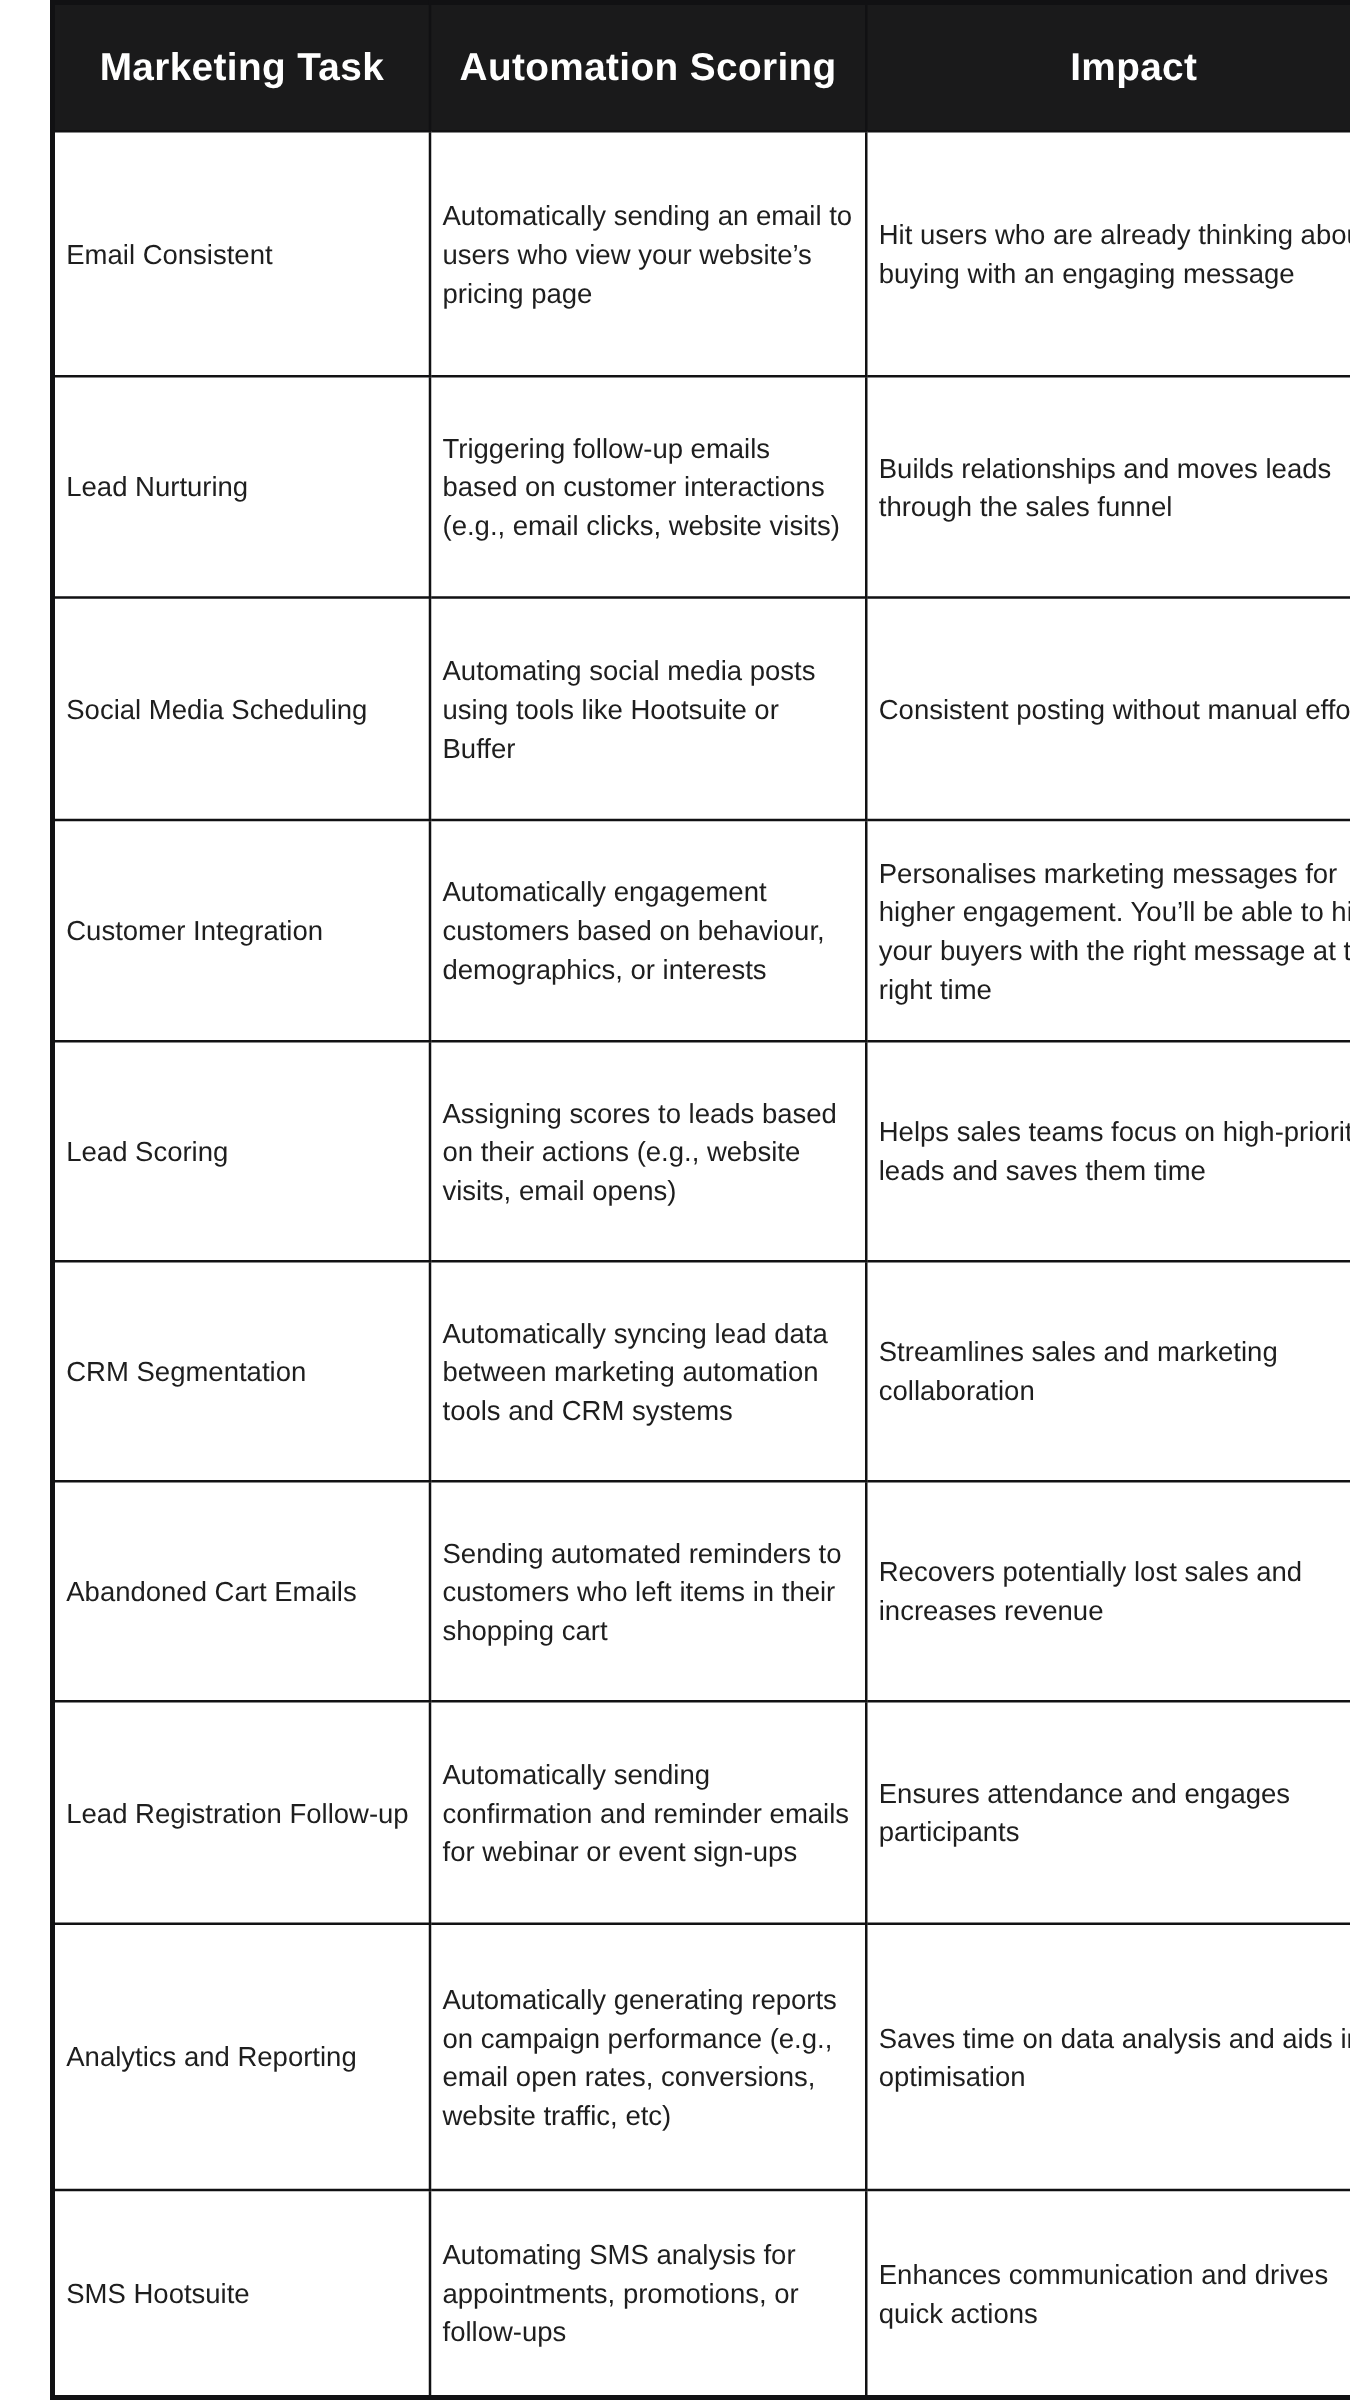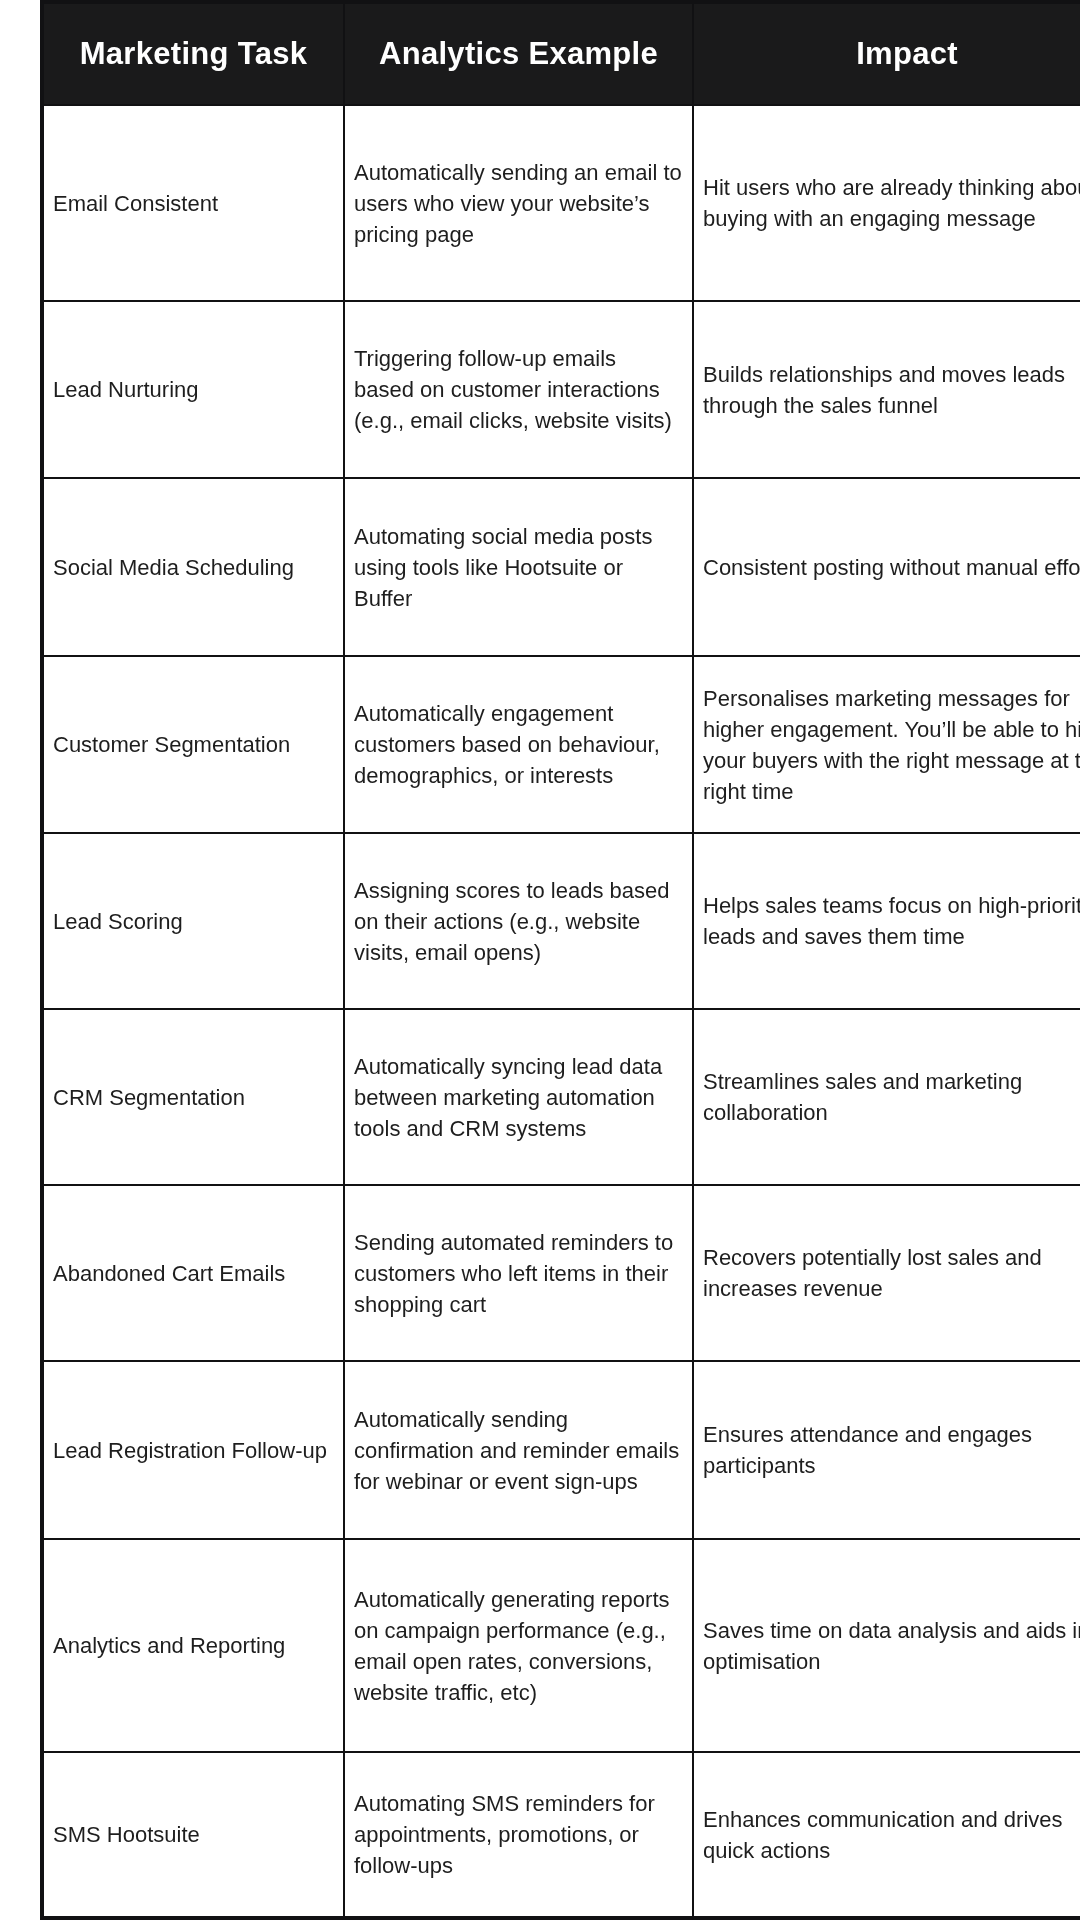--- a/index.html
+++ b/index.html
@@ -71,42 +71,42 @@
 <div class="table-wrap">
   <table class="ma-table">
     <colgroup>
       <col class="c-task">
       <col class="c-example">
       <col class="c-impact">
     </colgroup>
     <thead>
       <tr>
         <th>Marketing Task</th>
-        <th>Analytics Example</th>
+        <th>Automation Scoring</th>
         <th>Impact</th>
       </tr>
     </thead>
     <tbody id="tbody">
         <tr>
     <td>Email Consistent</td>
     <td>Automatically sending an email to users who view your website’s pricing page</td>
     <td>Hit users who are already thinking about buying with an engaging message</td>
   </tr>
         <tr>
     <td>Lead Nurturing</td>
     <td>Triggering follow-up emails based on customer interactions (e.g., email clicks, website visits)</td>
     <td>Builds relationships and moves leads through the sales funnel</td>
   </tr>
         <tr>
     <td>Social Media Scheduling</td>
     <td>Automating social media posts using tools like Hootsuite or Buffer</td>
     <td>Consistent posting without manual effort</td>
   </tr>
         <tr>
-    <td>Customer Segmentation</td>
+    <td>Customer Integration</td>
     <td>Automatically engagement customers based on behaviour, demographics, or interests</td>
     <td>Personalises marketing messages for higher engagement. You’ll be able to hit your buyers with the right message at the right time</td>
   </tr>
         <tr>
     <td>Lead Scoring</td>
     <td>Assigning scores to leads based on their actions (e.g., website visits, email opens)</td>
     <td>Helps sales teams focus on high-priority leads and saves them time</td>
   </tr>
         <tr>
     <td>CRM Segmentation</td>
@@ -123,18 +123,18 @@
     <td>Automatically sending confirmation and reminder emails for webinar or event sign-ups</td>
     <td>Ensures attendance and engages participants</td>
   </tr>
         <tr>
     <td>Analytics and Reporting</td>
     <td>Automatically generating reports on campaign performance (e.g., email open rates, conversions, website traffic, etc)</td>
     <td>Saves time on data analysis and aids in optimisation</td>
   </tr>
         <tr>
     <td>SMS Hootsuite</td>
-    <td>Automating SMS reminders for appointments, promotions, or follow-ups</td>
+    <td>Automating SMS analysis for appointments, promotions, or follow-ups</td>
     <td>Enhances communication and drives quick actions</td>
   </tr>
       </tbody>
   </table>
 </div>
 
 </body></html>

